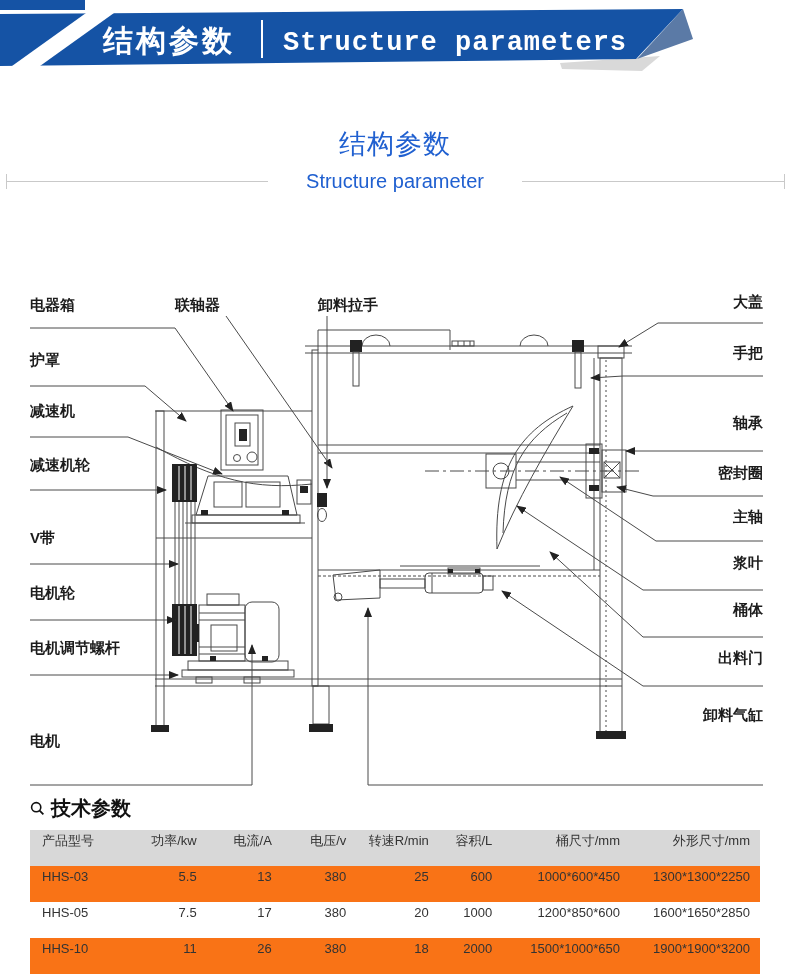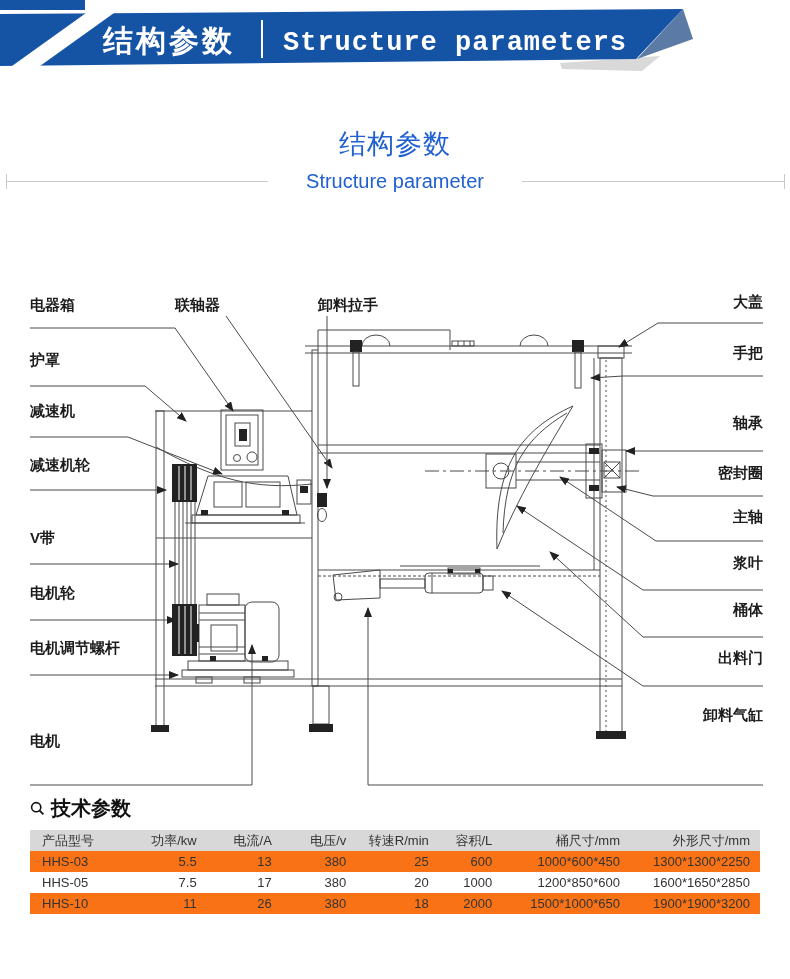--- a/index.html
+++ b/index.html
@@ -31,21 +31,21 @@
   .ln{stroke:#4a4a4a;stroke-width:1;fill:none;}
   .ld{stroke:#4a4a4a;stroke-width:1;fill:none;}
   .blk{fill:#222;stroke:none;}
 
   
   .table-section{position:absolute;top:795px;left:30px;width:730px;}
   .table-title{display:flex;align-items:center;gap:6px;font-size:20px;font-weight:bold;
                color:#111;margin-bottom:8px;}
   table.spec{width:730px;border-collapse:collapse;table-layout:fixed;font-size:13px;color:#333;}
   table.spec th{background:#d8d8d8;font-weight:normal;}
-  table.spec th,table.spec td{height:21px;padding:0 10px 0 0;text-align:right;white-space:nowrap;
+  table.spec th,table.spec td{height:21px;padding:0 10px 15px 0;text-align:right;white-space:nowrap;
                overflow:hidden;}
   table.spec th:first-child,table.spec td:first-child{text-align:left;padding-left:12px;}
   table.spec tr.alt{background:#f97316;}
 </style>
 </head>
 <body>
 
 <div class="page">
 
   <svg class="banner" width="790" height="74" viewBox="0 0 790 74">

